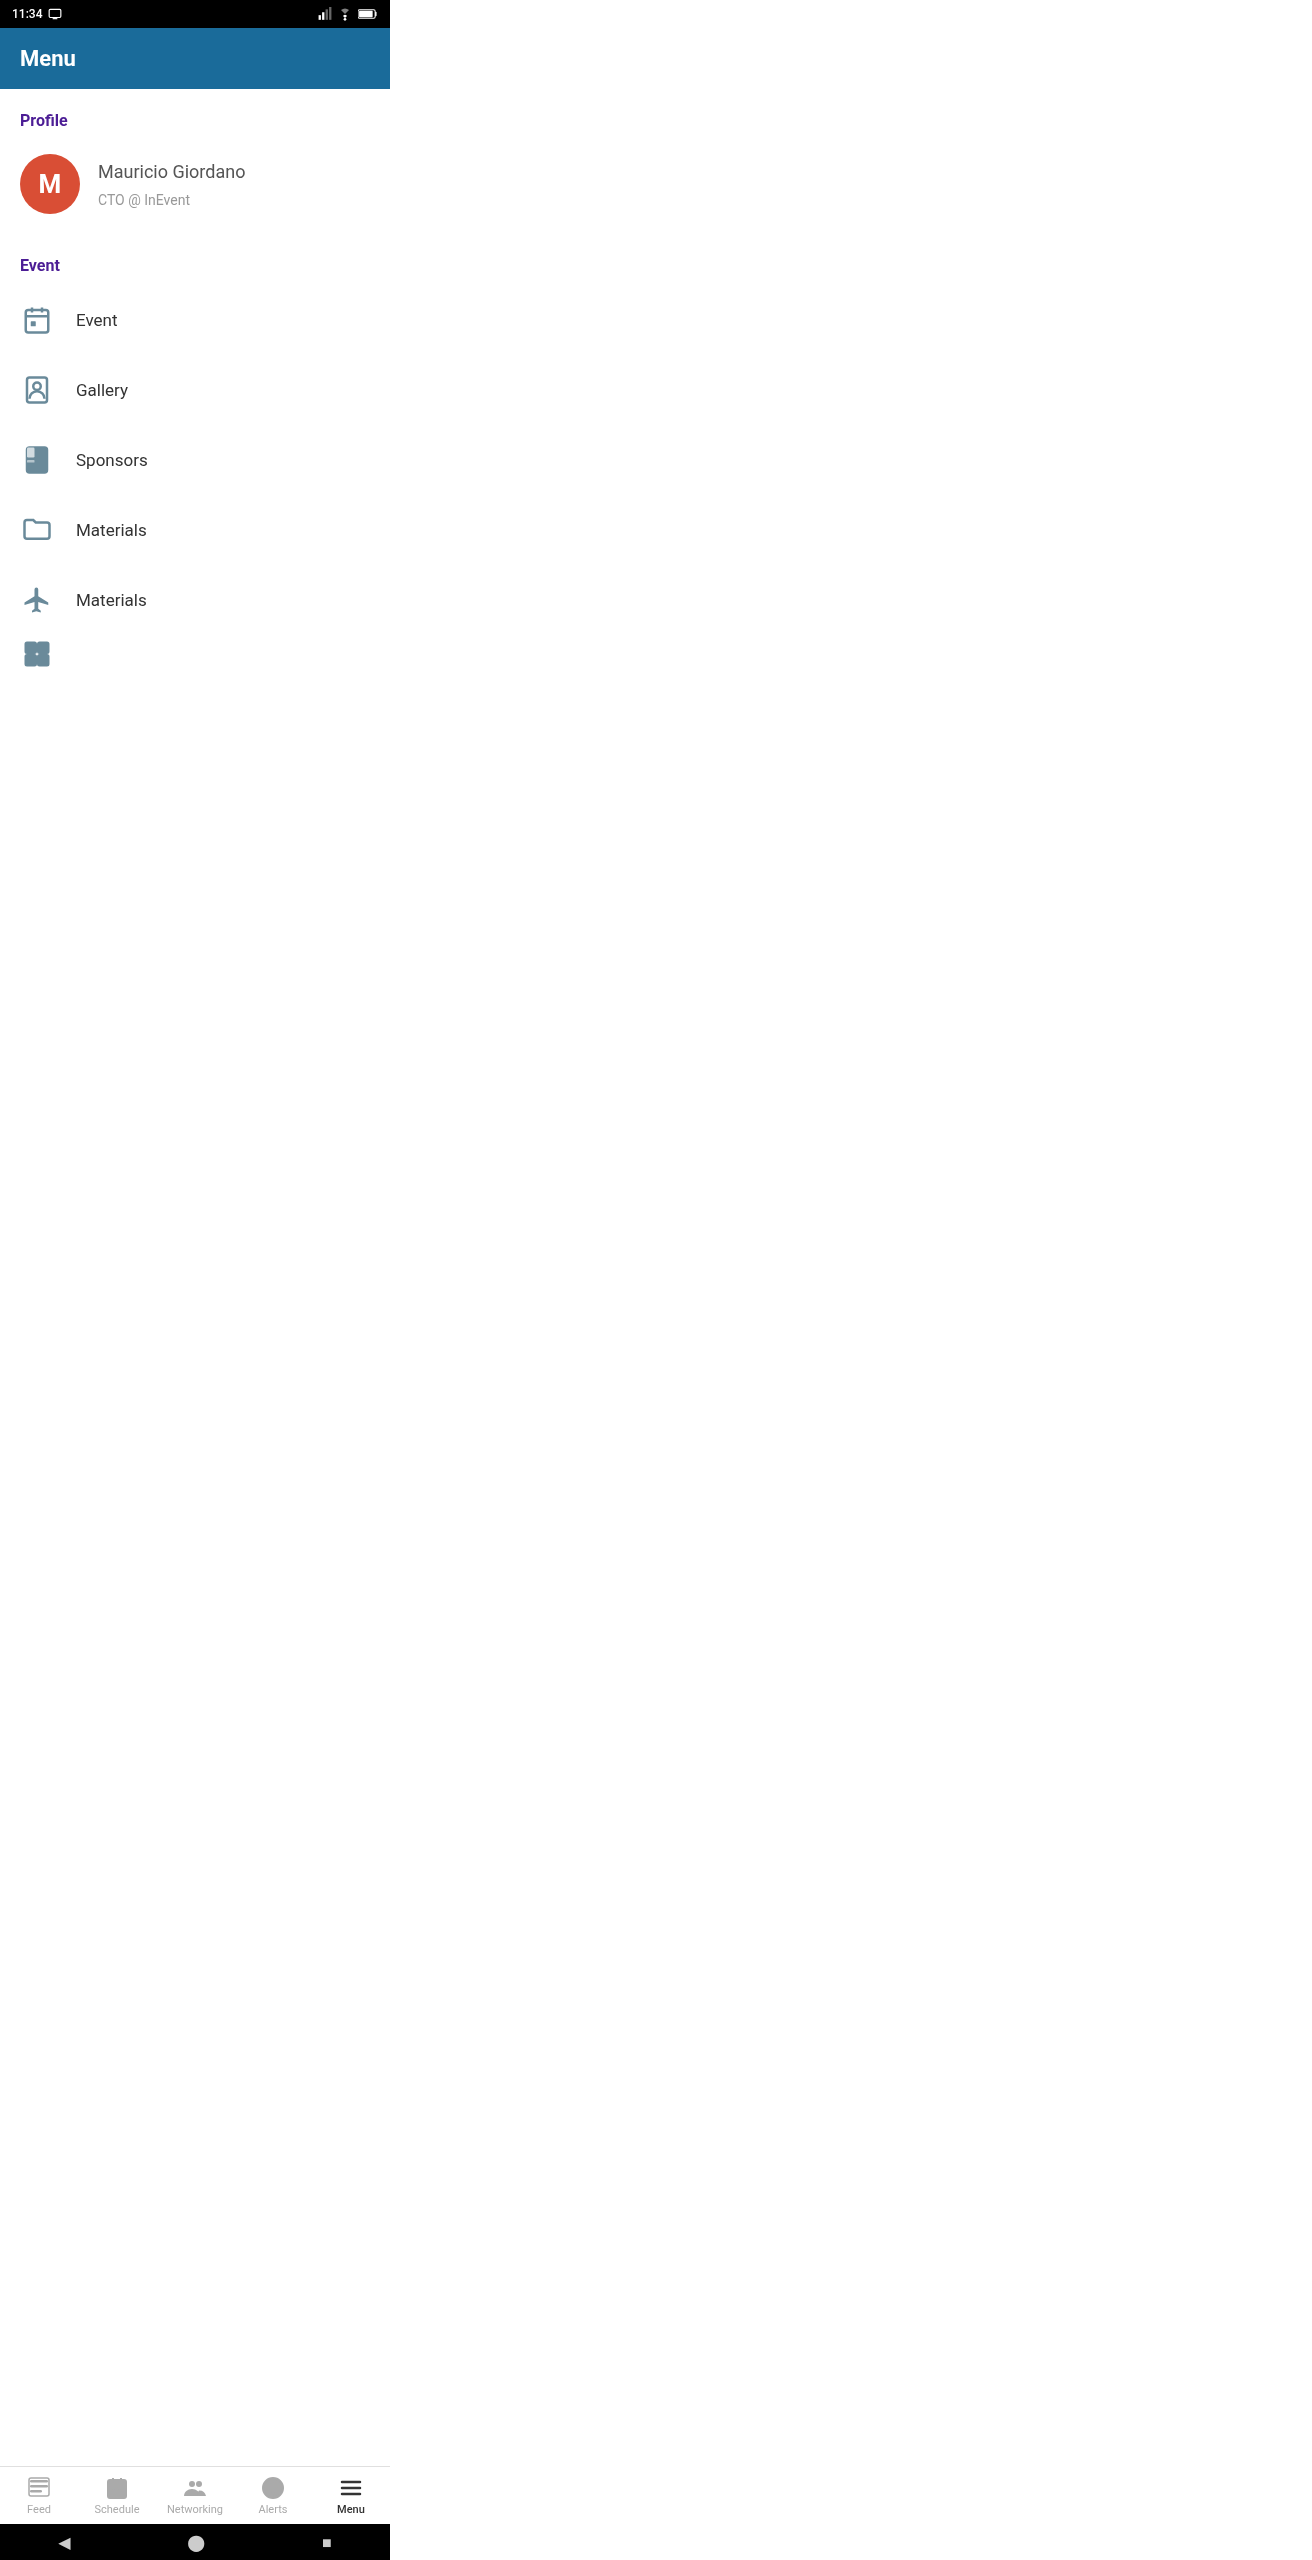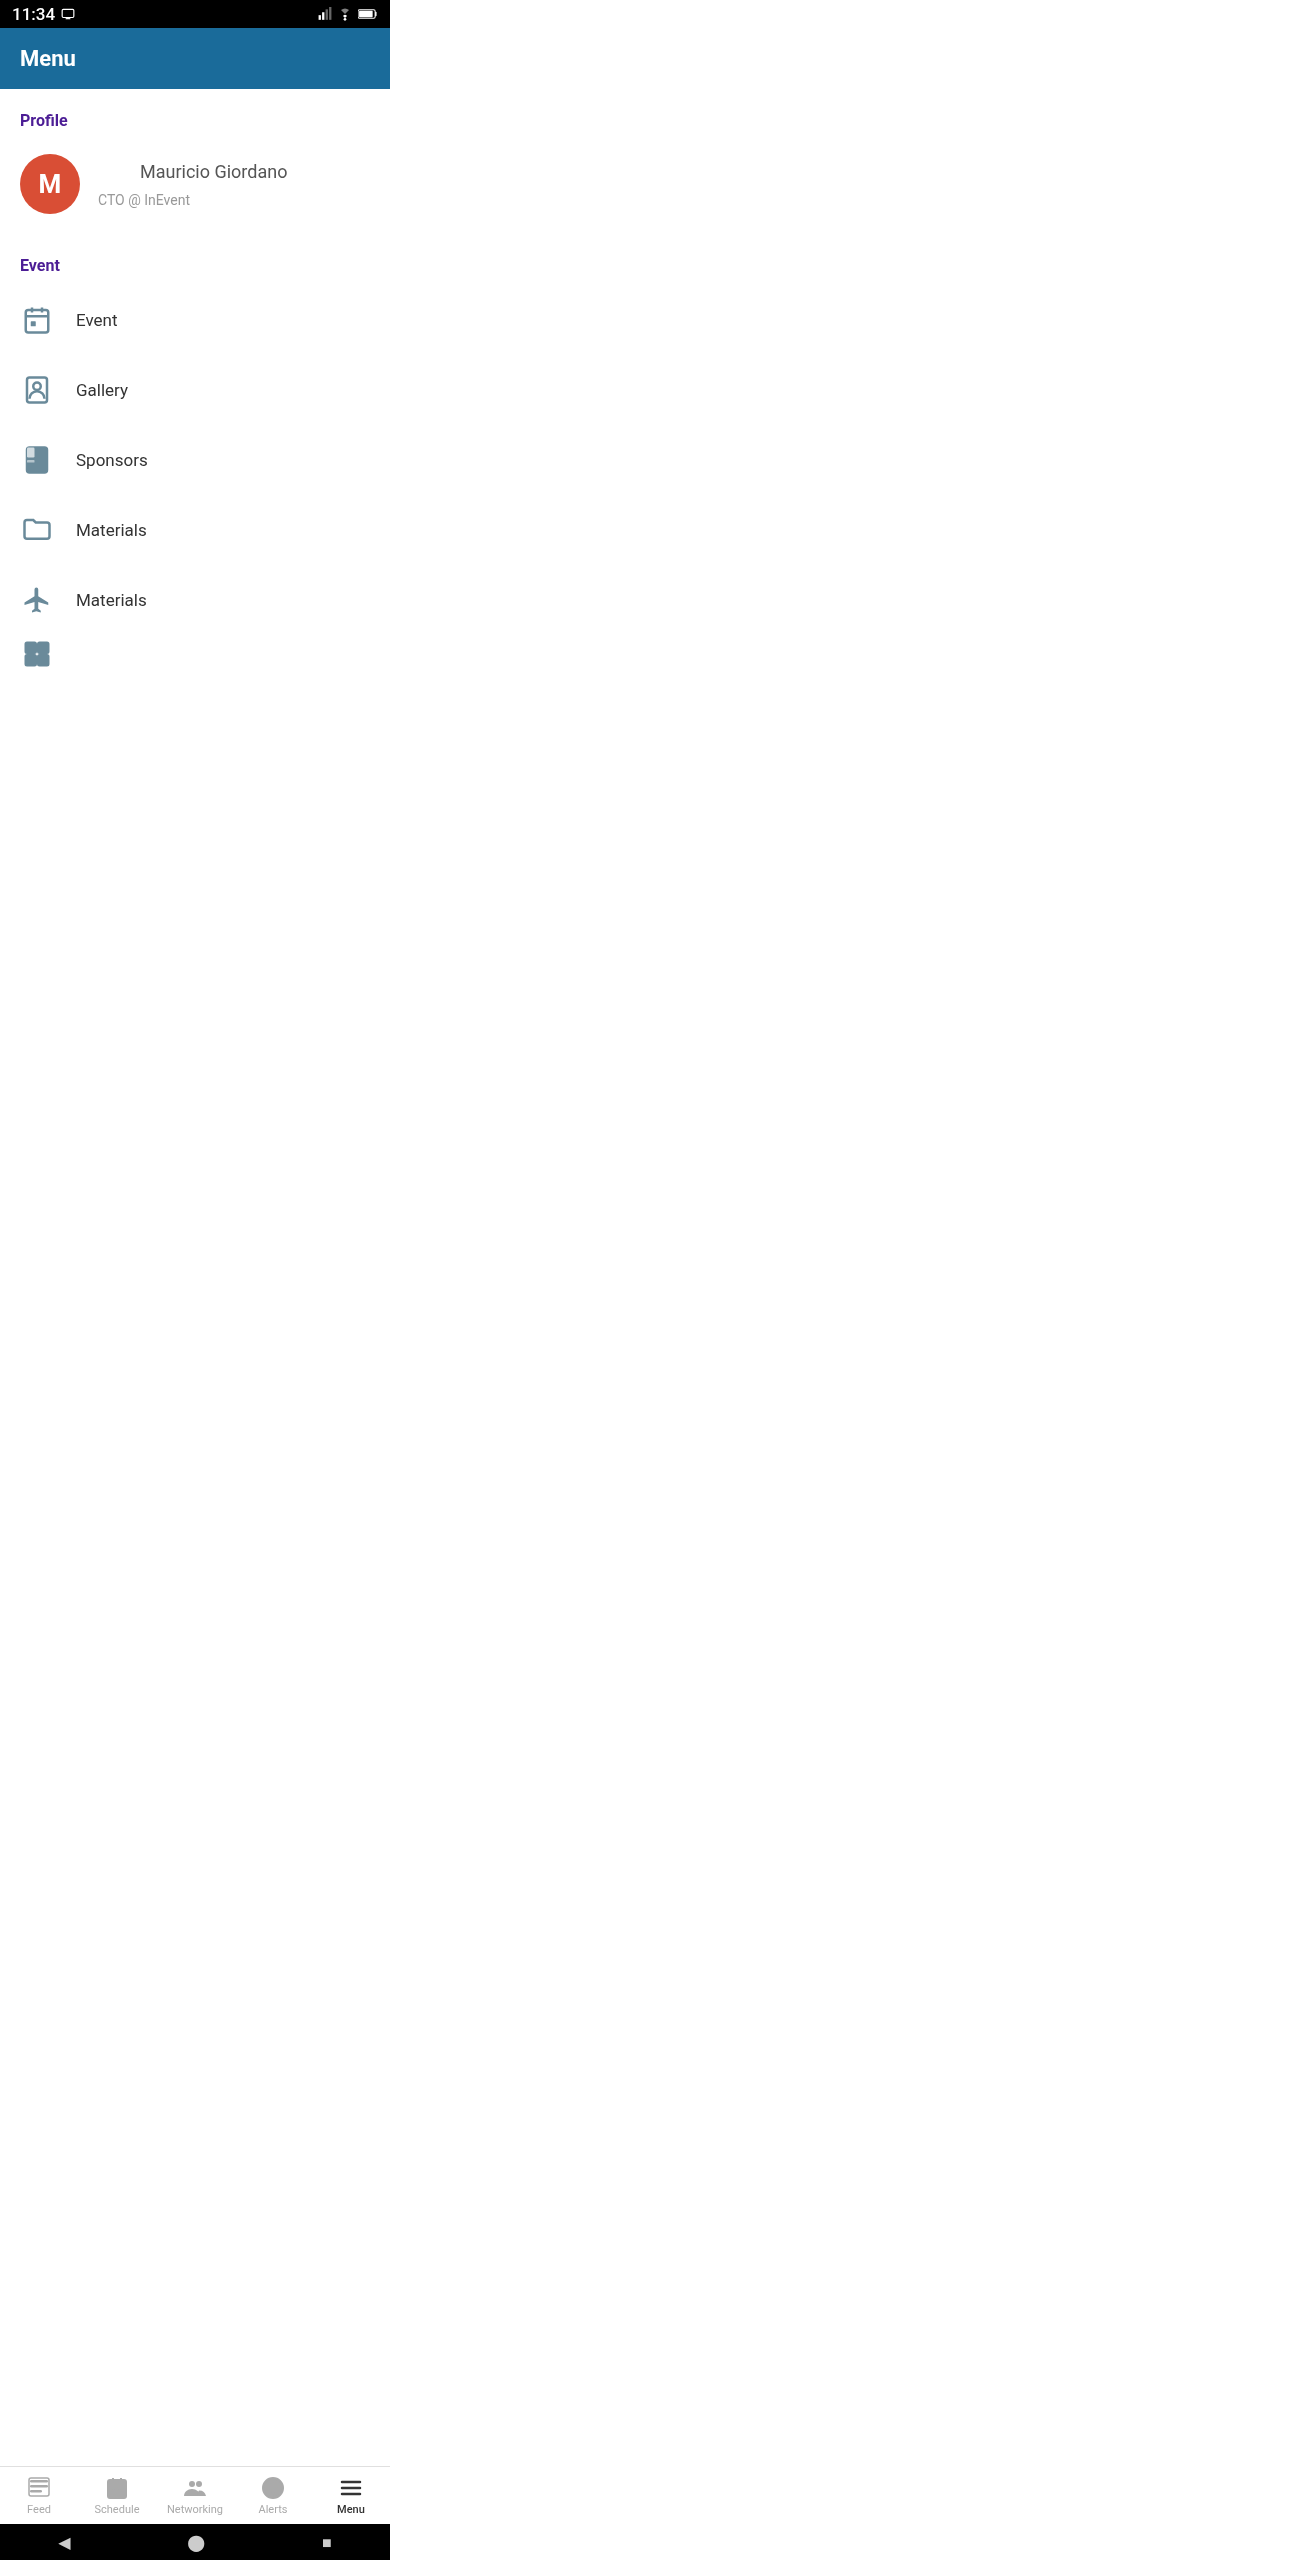--- a/index.html
+++ b/index.html
@@ -16,21 +16,21 @@
 
     
     .status-bar {
       background: #000;
       color: #fff;
       height: 28px;
       display: flex;
       align-items: center;
       justify-content: space-between;
       padding: 0 12px;
-      font-size: 17px;
+      font-size: 12px;
       font-weight: 500;
     }
     .status-left { display: flex; align-items: center; gap: 6px; }
     .status-right { display: flex; align-items: center; gap: 5px; }
 
     
     .header {
       background: #1a6b9a;
       padding: 18px 20px 18px 20px;
     }
@@ -73,21 +73,20 @@
       color: #fff;
       font-size: 26px;
       font-weight: 700;
       flex-shrink: 0;
     }
     .profile-info {}
     .profile-name {
       font-size: 18px;
       font-weight: 400;
       color: #555;
-      margin-left: 42px;
     }
     .profile-title {
       font-size: 14px;
       color: #999;
       margin-top: 10px;
     }
 
     
     .menu-item {
       display: flex;

